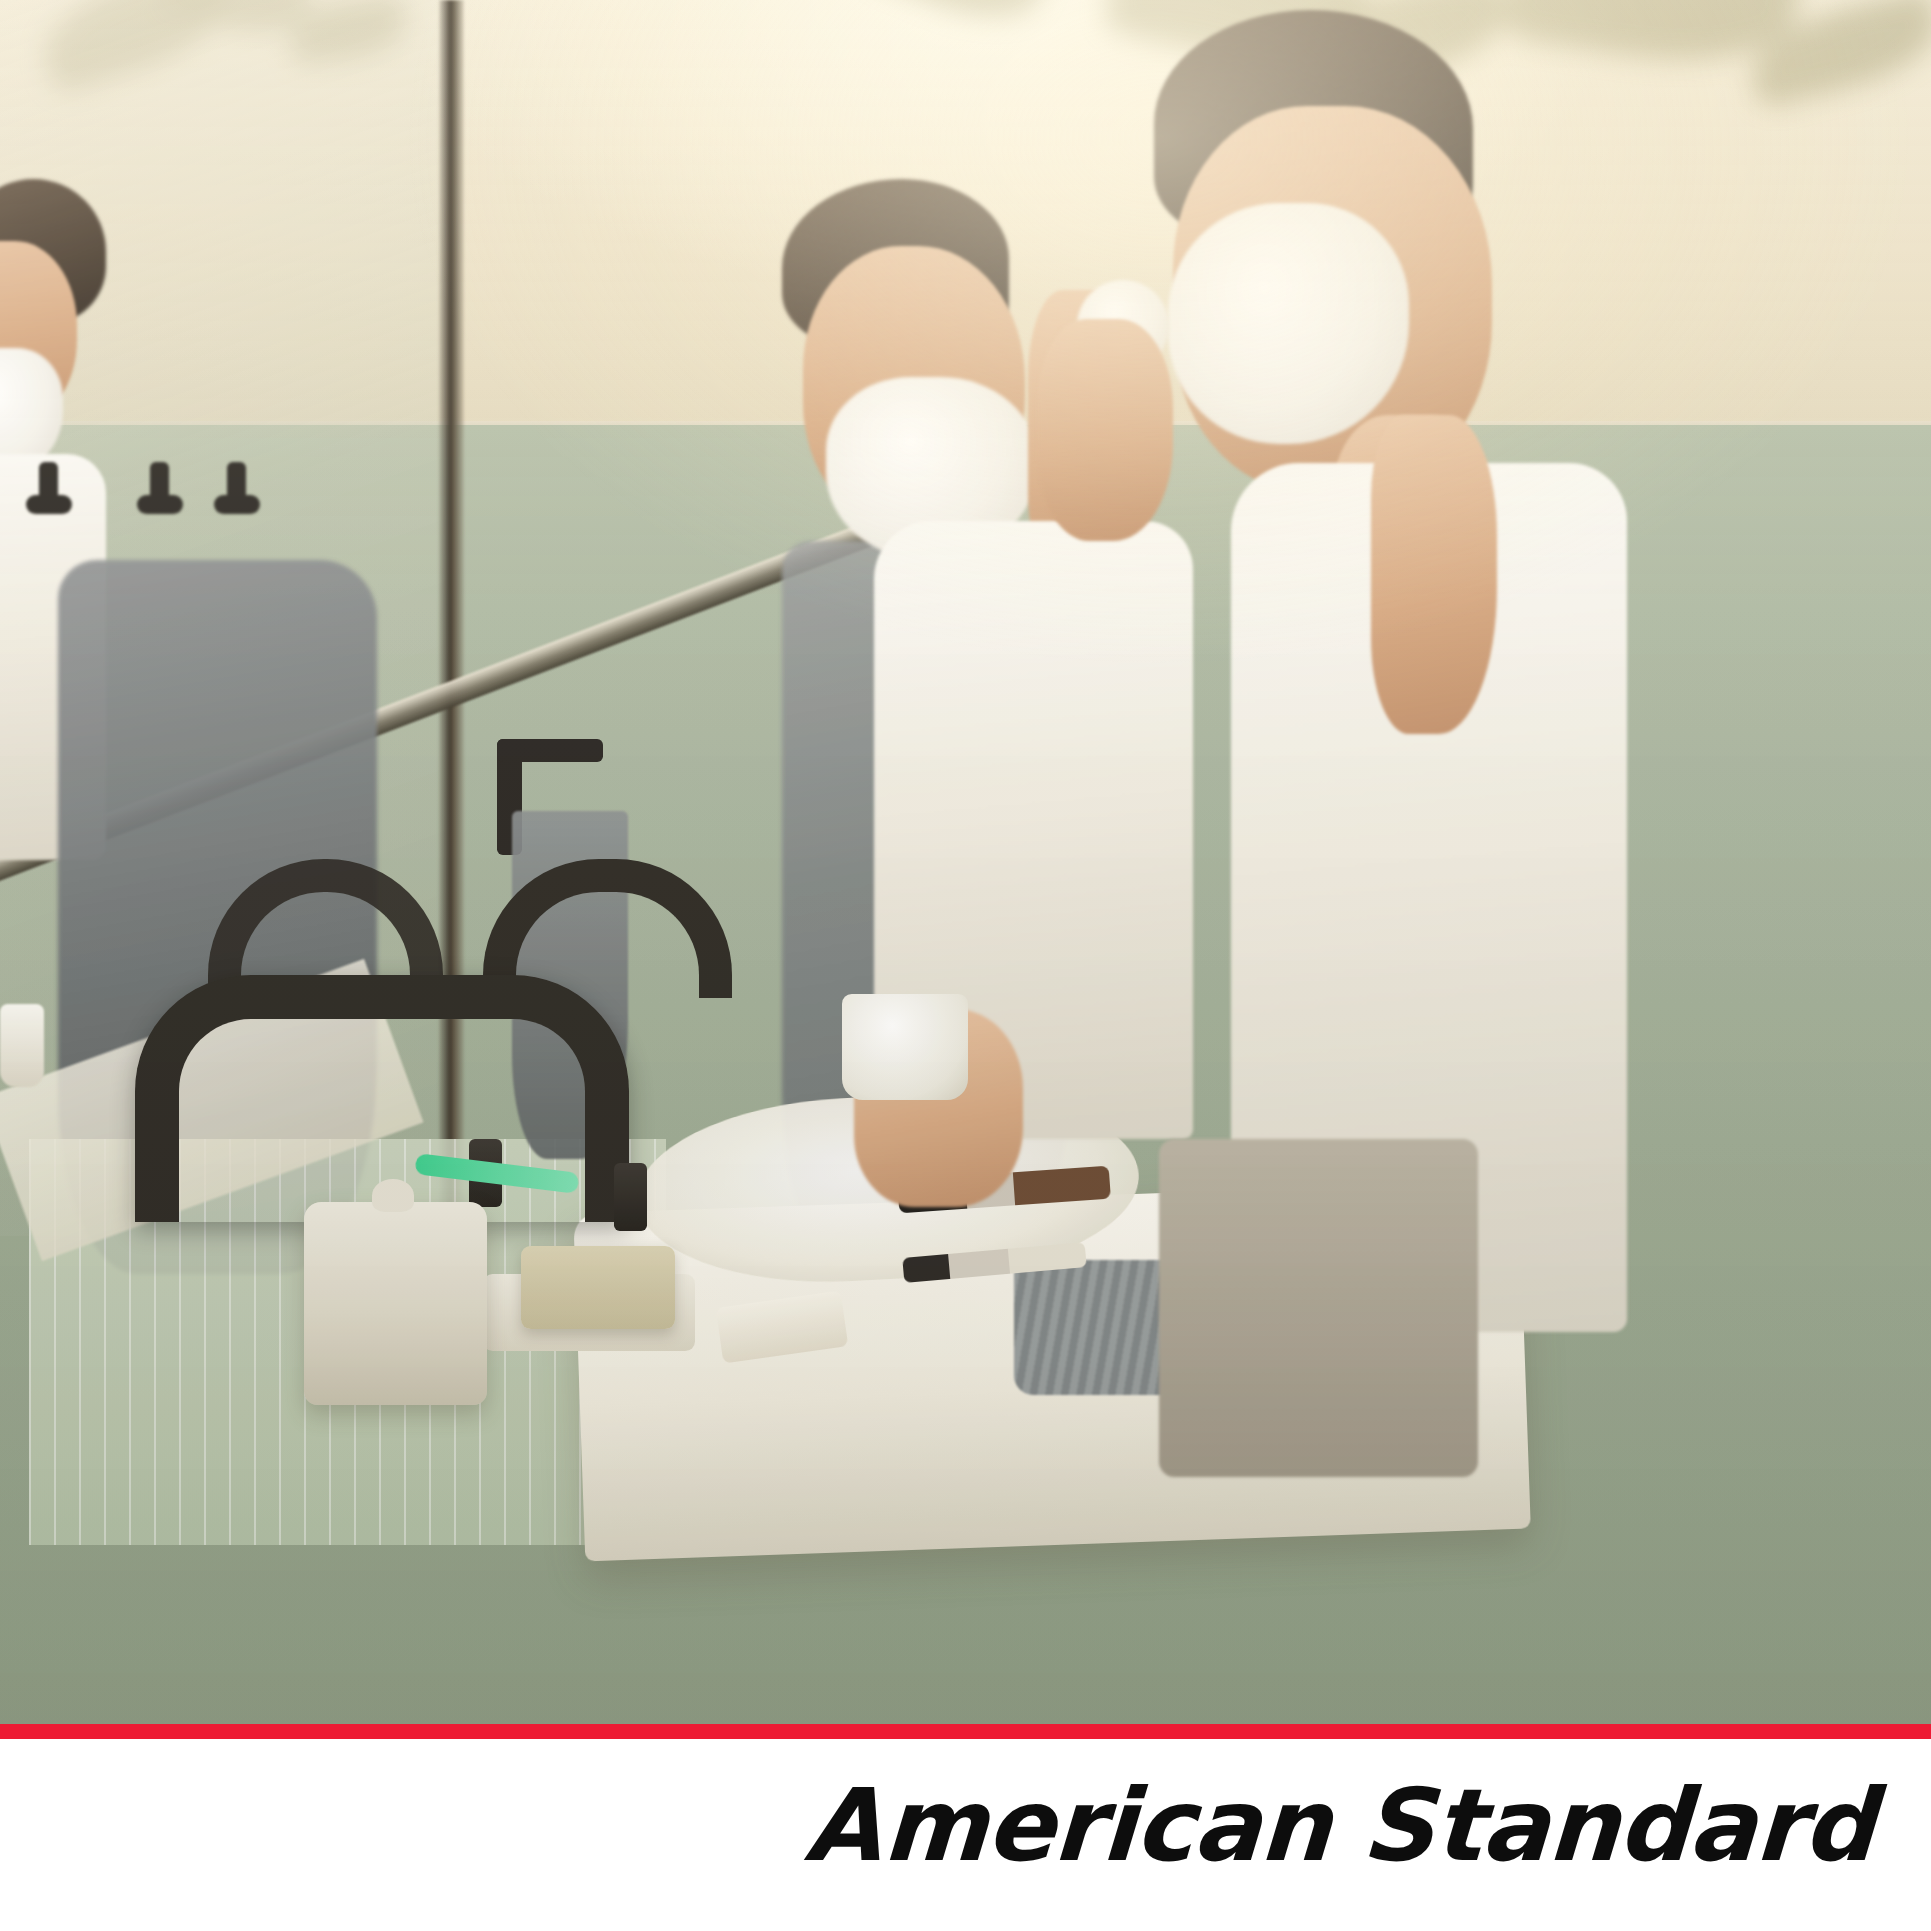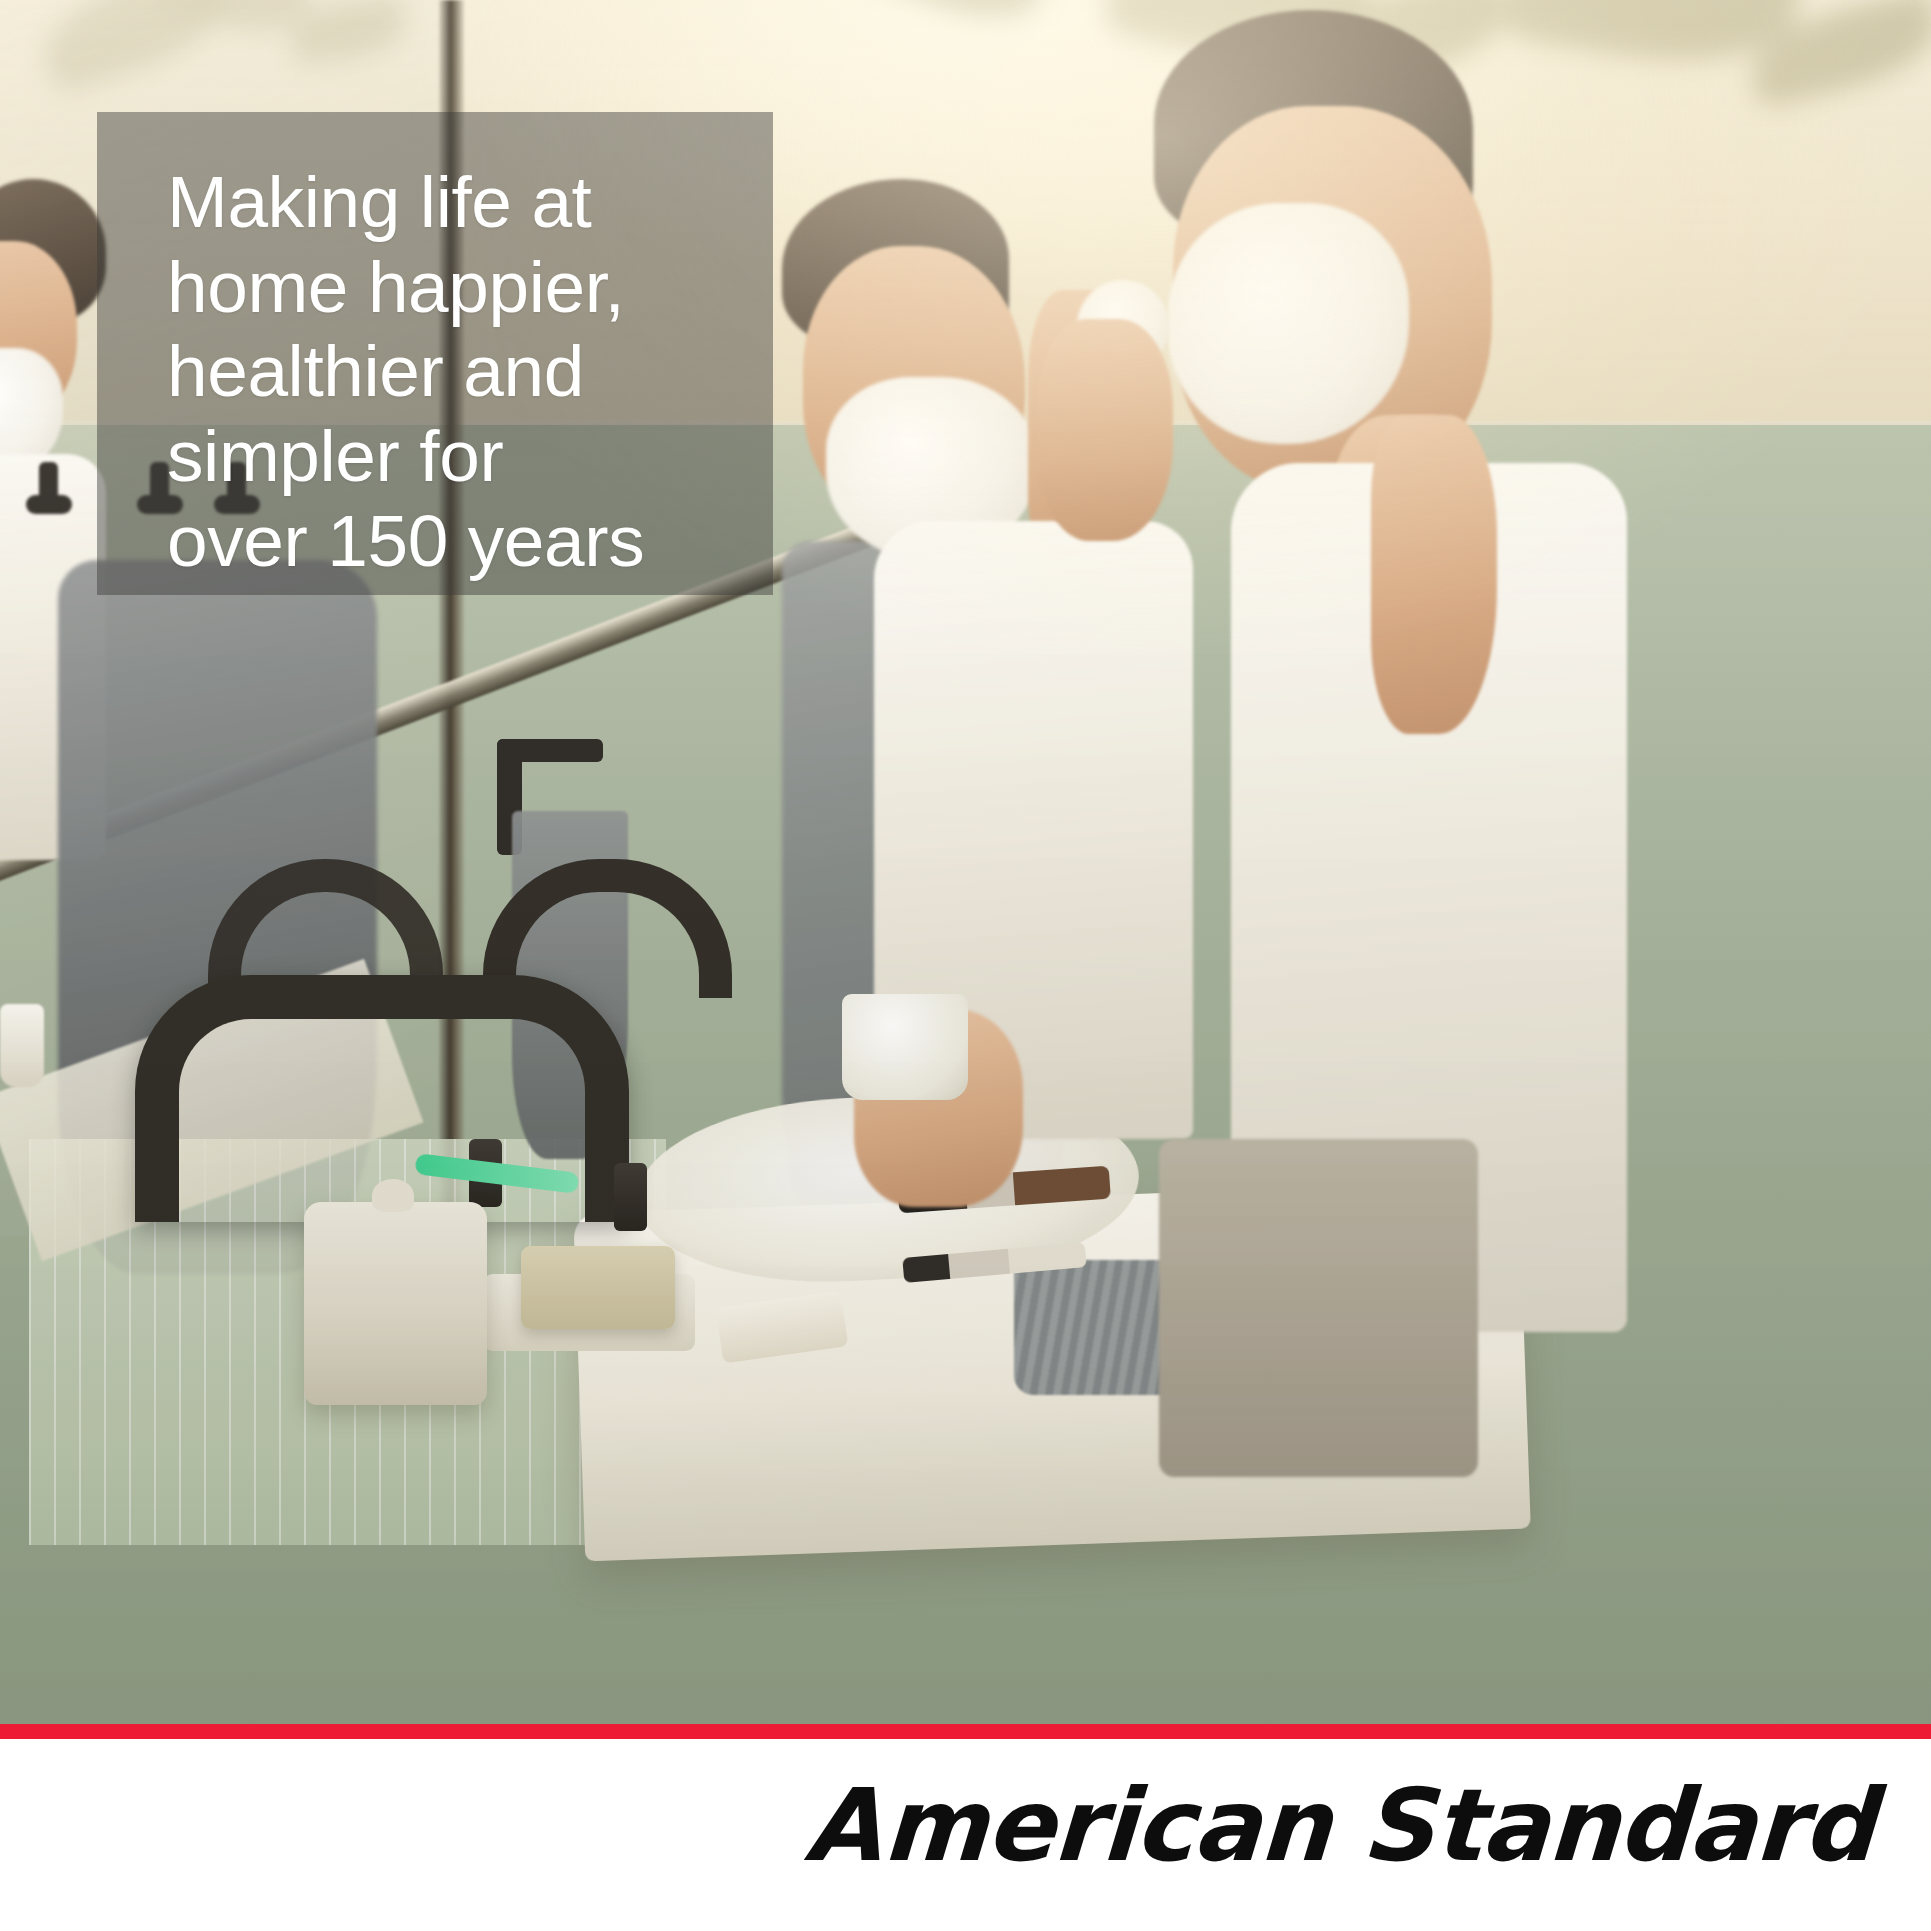--- a/index.html
+++ b/index.html
@@ -464,27 +464,20 @@
       <div class="foam" style="left:1077px; top:280px; width:92px;  height:92px;  border-radius:50%;"></div>
       <div class="skin" style="left:1038px; top:319px; width:135px; height:222px; border-radius:36% 40% 44% 38%;"></div>
       <div class="skin" style="left:1332px; top:415px; width:164px; height:241px; border-radius:34% 40% 30% 36%;"></div>
       <div class="shirt" style="left:1231px; top:463px; width:396px; height:869px; border-radius:68px 58px 13.5px 13.5px;"></div>
       <div class="skin" style="left:1371px; top:415px; width:126px; height:319px; border-radius:26% 38% 46% 30%;"></div>
       <div class="shirt" style="left:1159px; top:1139px; width:319px; height:338px; background:linear-gradient(180deg,#bdb6a6,#a29a8a); border-radius:15.4px;"></div>
     </div>
 
     <div class="warm-veil"></div>
 
-    <div class="overlay-box">
-      <p class="overlay-text">Making life at
-home happier,
-healthier and
-simpler for
-over 150 years</p>
-    </div>
   </div>
 
   <div class="red-bar"></div>
 
   <div class="footer">
     <div class="logo">American Standard</div>
   </div>
 
 </div>
 

